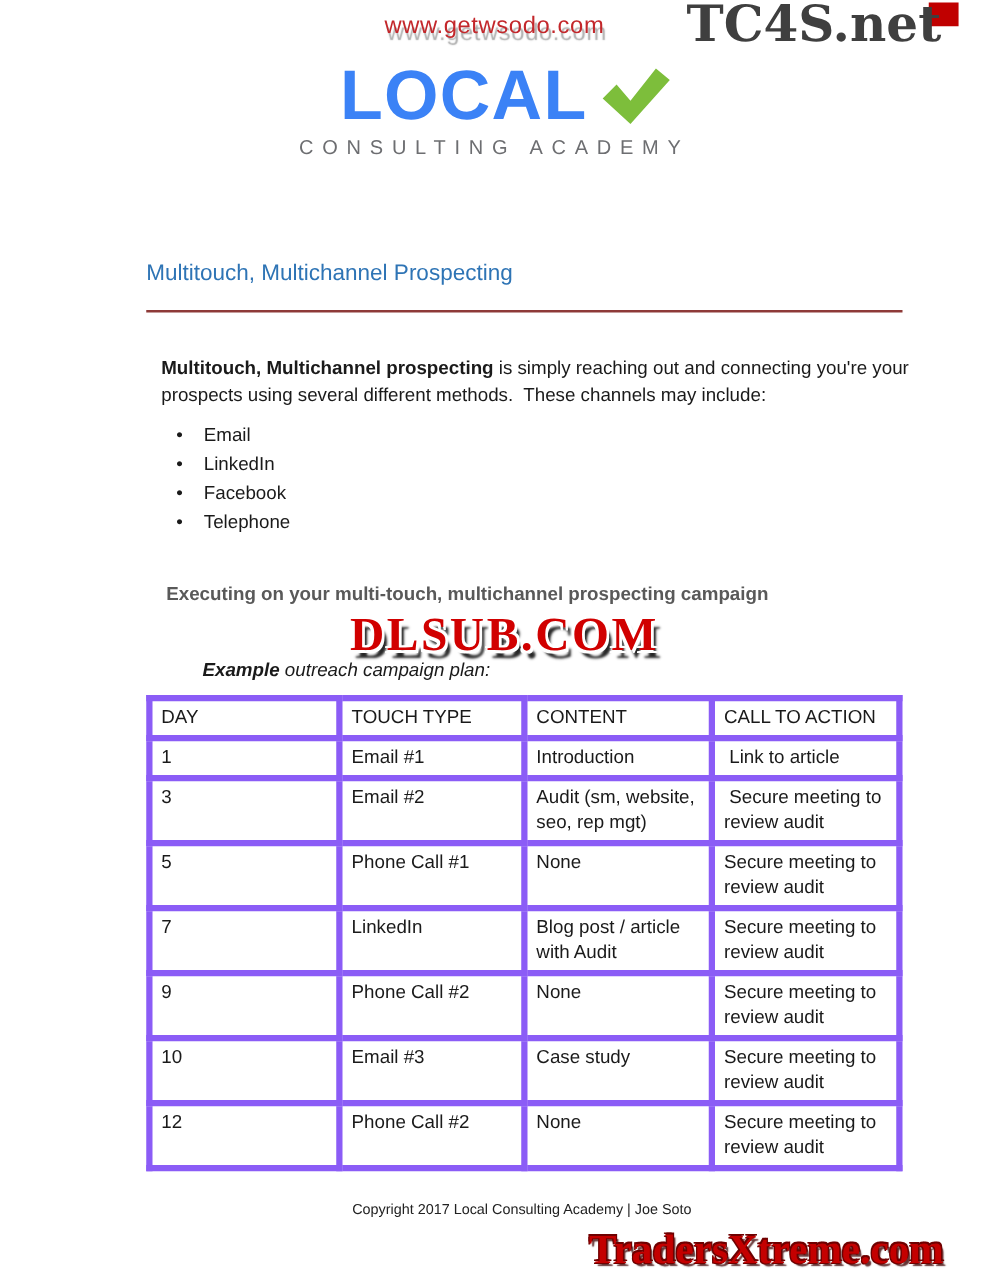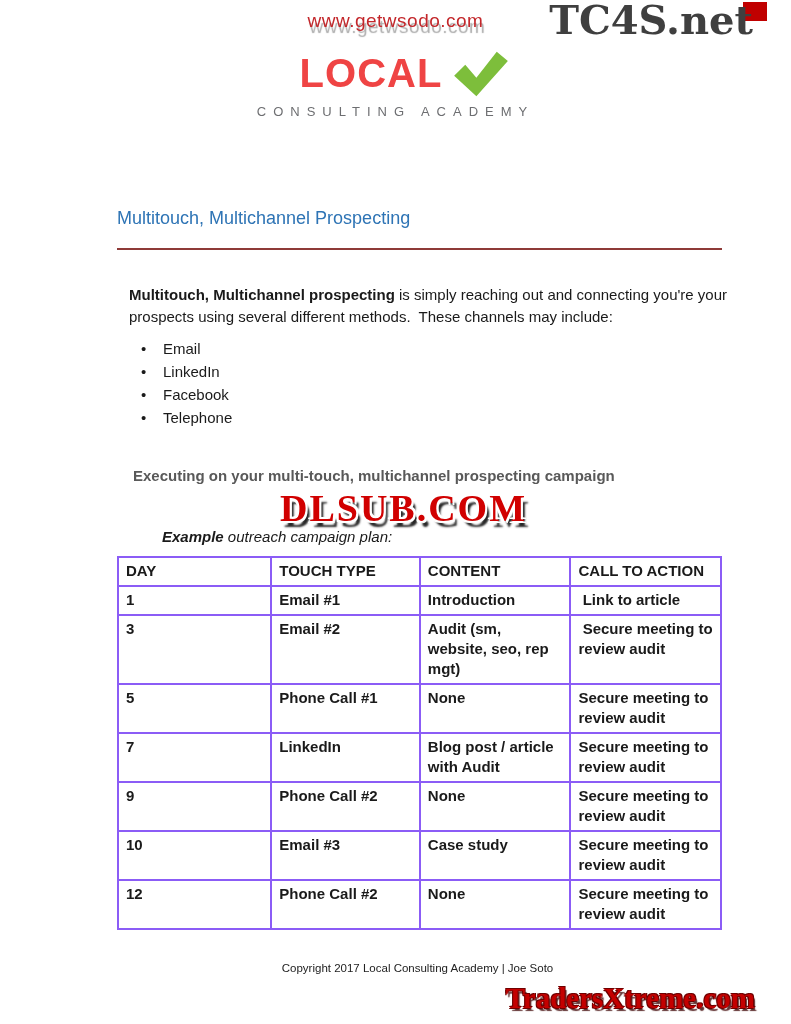--- a/index.html
+++ b/index.html
@@ -47,31 +47,31 @@
   
   .logo {
     position: absolute;
     top: 48px; left: 0; right: 0;
     display: flex;
     flex-direction: column;
     align-items: center;
   }
   .logo-row { display: flex; align-items: center; }
   .logo-text {
-    font-size: 40px;
+    font-size: 56px;
     font-weight: 700;
-    color: #ef4444;
+    color: #3b82f6;
     letter-spacing: 1px;
     line-height: 1;
     margin-left: 19px;
   }
   .logo-check { margin-left: 10px; display: inline-block; line-height: 0; }
   .logo-sub {
     margin-top: 6px;
-    font-size: 13px;
+    font-size: 16px;
     letter-spacing: 7px;
     color: #6d6e71;
   }
 
   
   .doc-title {
     position: absolute;
     top: 208px; left: 93px;
     font-size: 18px;
     font-weight: 400;
@@ -151,25 +151,25 @@
   
   .plan-table {
     position: absolute;
     top: 556px; left: 93px;
     width: 605px;
     border-collapse: collapse;
     font-size: 15px;
     color: #1a1a1a;
   }
   .plan-table th, .plan-table td {
-    border: 2px solid #8b5cf6;
+    border: 5px solid #8b5cf6;
     padding: 3px 7px 4px 7px;
     vertical-align: top;
     text-align: left;
-    font-weight: 700;
+    font-weight: 400;
     line-height: 20px;
     white-space: pre-wrap;
   }
   .col-day { width: 154px; }
   .col-touch { width: 149px; }
   .col-content { width: 151px; }
   .col-cta { width: 151px; }
 
   
   .footer {
@@ -180,21 +180,21 @@
     color: #222222;
     padding-left: 44px;
   }
 
   
   .traders {
     position: absolute;
     top: 982px; right: 12px;
     font-family: "Liberation Serif", serif;
     font-weight: 700;
-    font-size: 29px;
+    font-size: 33px;
     color: #c40000;
     text-shadow:
       -1px -1px 0 #6f0000, 1px -1px 0 #6f0000,
       -1px 1px 0 #6f0000, 2px 3px 1px rgba(60,0,0,0.8);
     z-index: 3;
   }
 </style>
 </head>
 <body>
 

